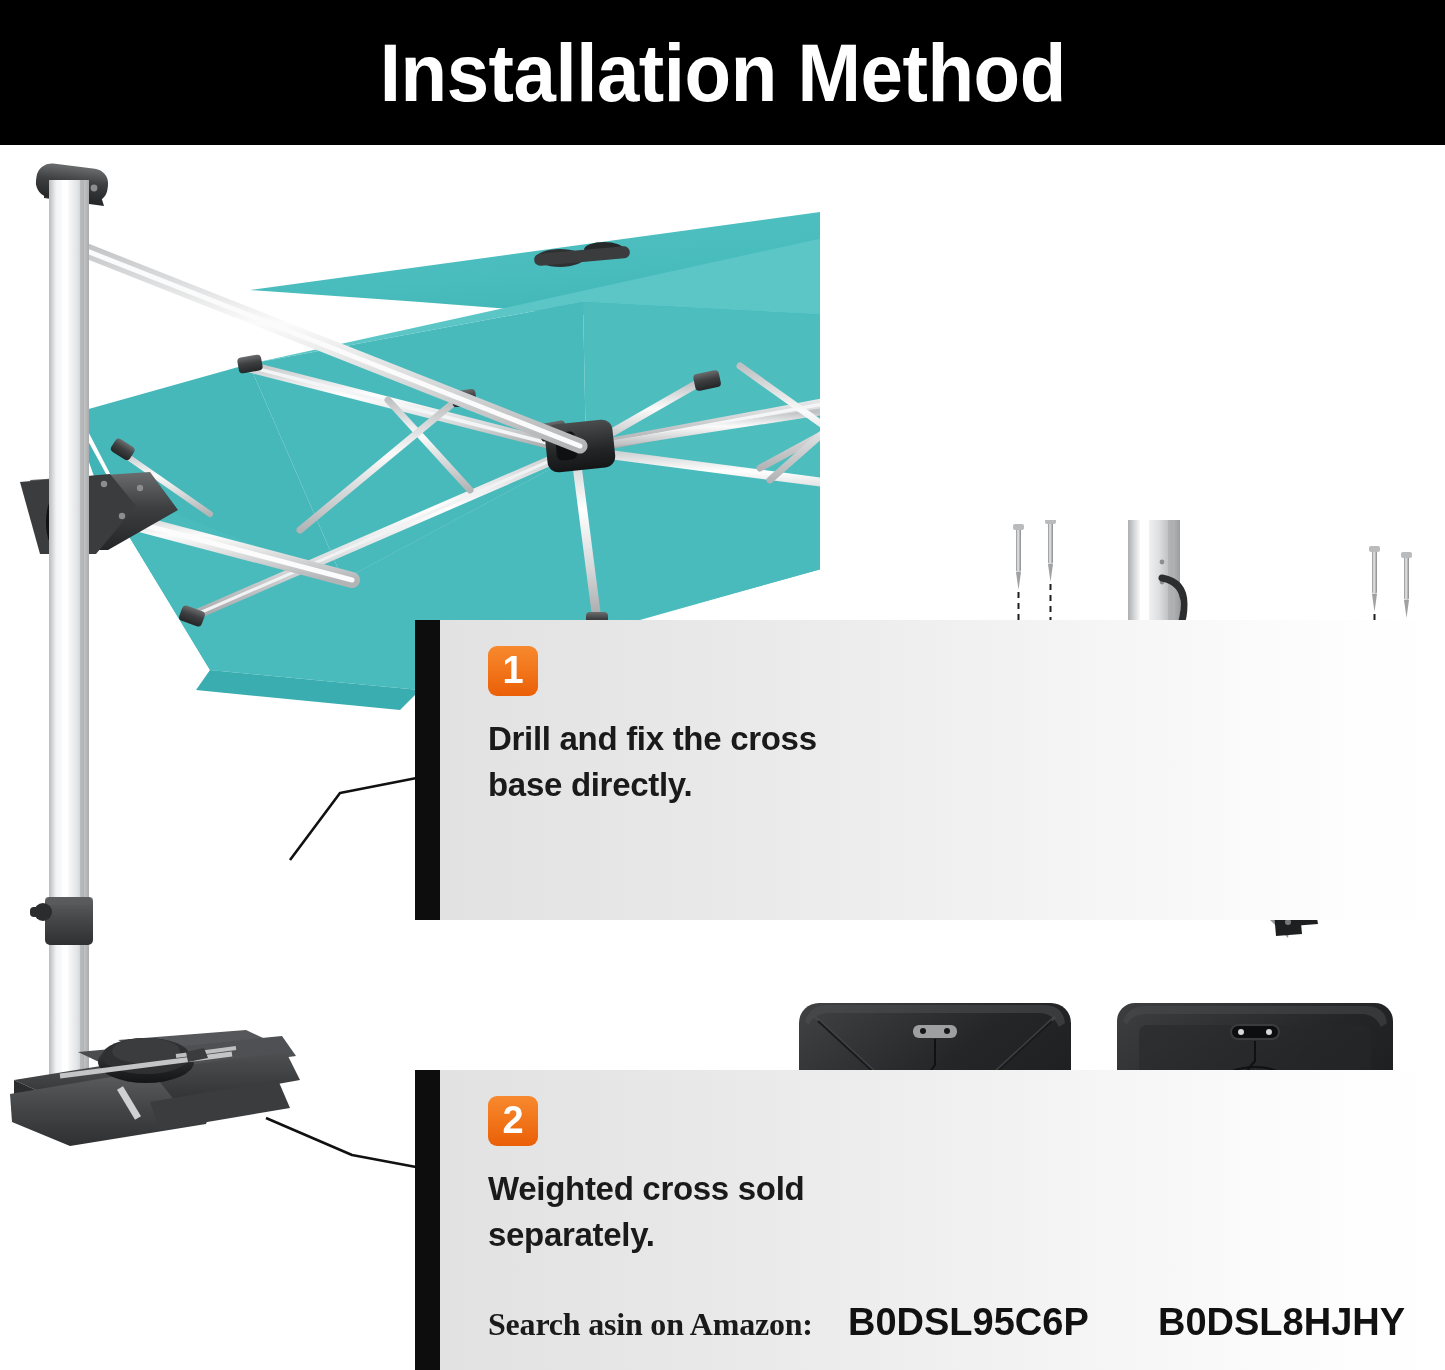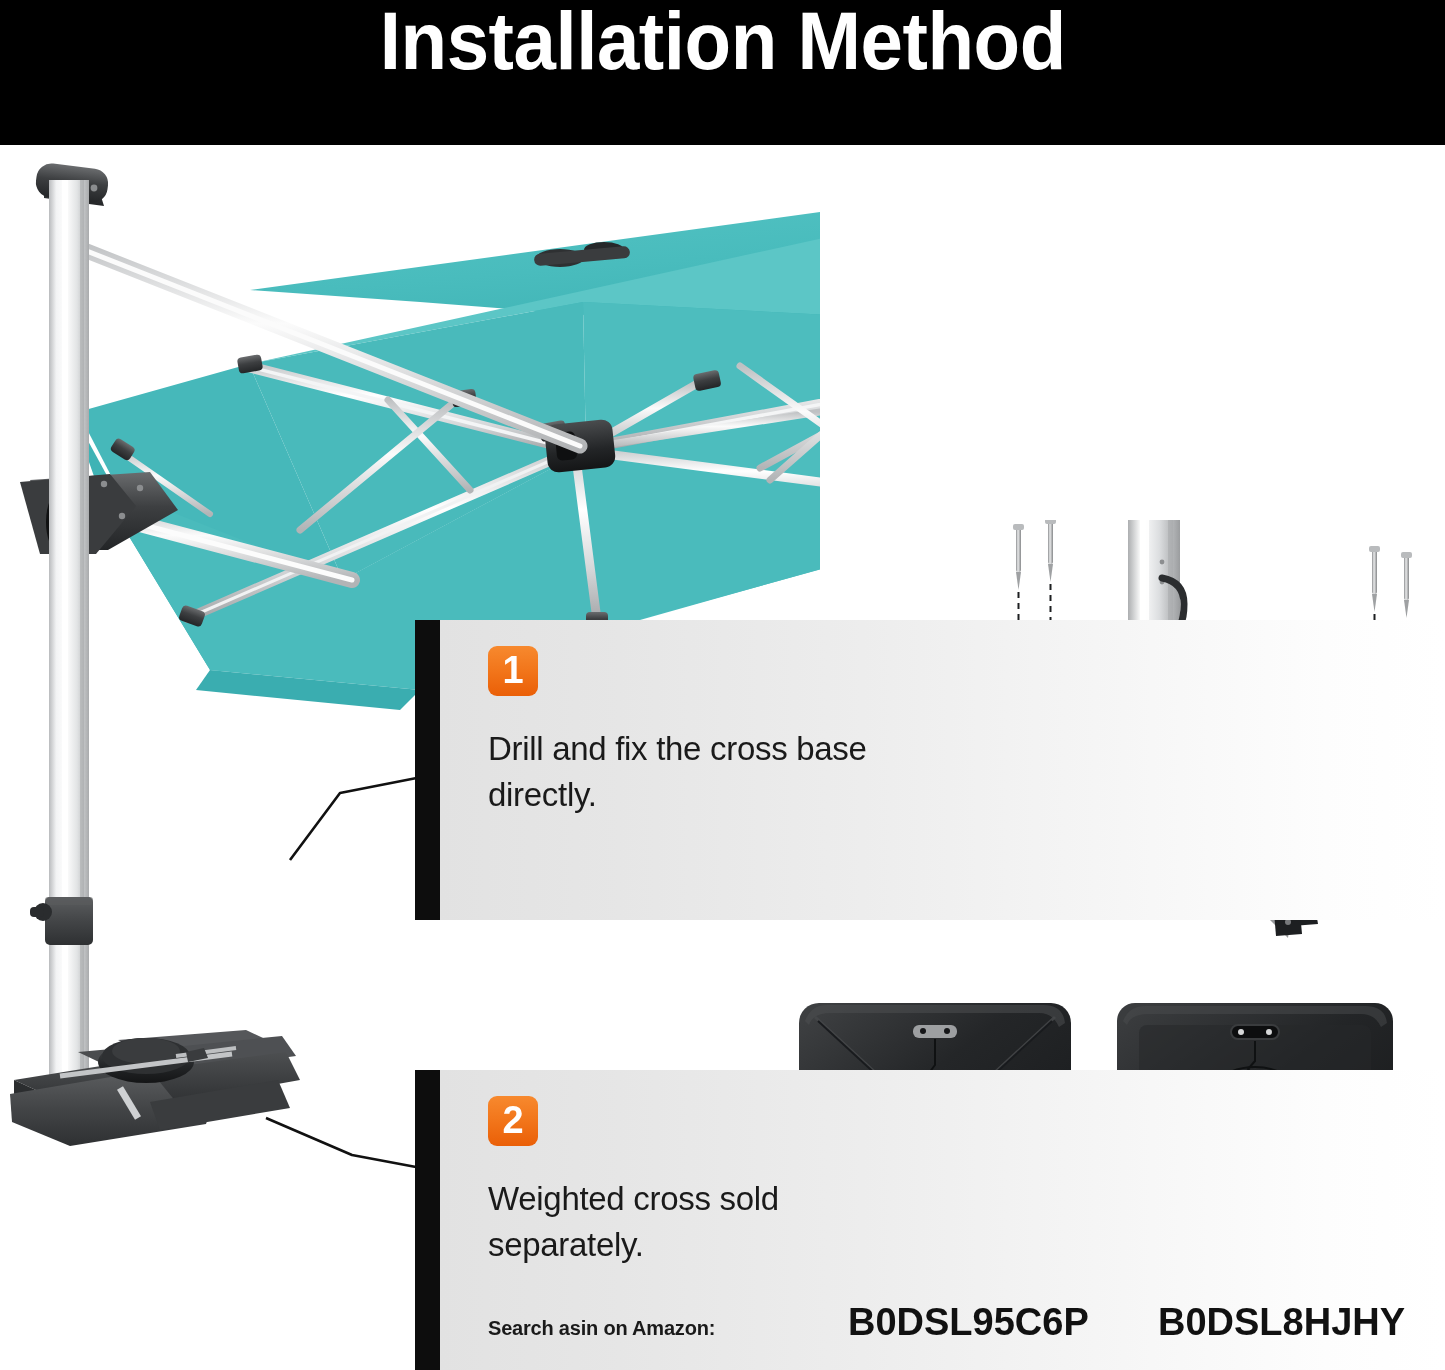--- a/index.html
+++ b/index.html
@@ -8,21 +8,21 @@
     background: #ffffff;
     font-family: "Liberation Sans", sans-serif;
     overflow: hidden;
   }
   #page { position: relative; width: 1445px; height: 1370px; background: #fff; overflow: hidden; }
 
   
   .header-band {
     position: absolute; left: 0; top: 0; width: 1445px; height: 145px;
     background: #000000;
-    display: flex; justify-content: center;
+    display: flex; align-items: center; justify-content: center;
   }
   .header-title {
     color: #ffffff;
     font-family: "Liberation Sans", sans-serif;
     font-size: 82px;
     font-weight: 700;
     letter-spacing: -0.5px;
     line-height: 1;
     transform: scaleX(0.93);
     white-space: nowrap;
@@ -52,38 +52,39 @@
     border-radius: 9px;
     background: linear-gradient(to bottom, #f7892e 0%, #f2761b 48%, #ea5f07 100%);
     display: flex; align-items: center; justify-content: center;
     color: #ffffff;
     font-size: 38px; font-weight: 700;
     font-family: "Liberation Sans", sans-serif;
     line-height: 1;
     padding-bottom: 3px;
   }
   .step-text {
-    margin-top: 30px;
+    margin-top: 20px;
     font-size: 33px;
-    font-weight: 400;
+    font-weight: 700;
     color: #1a1a1a;
     line-height: 1.38;
     max-width: 400px;
     letter-spacing: -0.3px;
   }
   .asin-row {
     position: absolute;
     left: 48px; bottom: 26px;
     display: flex; align-items: baseline;
     width: 980px;
   }
   .asin-label {
-    font-size: 20px; font-weight: 700; color: #1a1a1a;
+    font-size: 32px; font-weight: 700; color: #1a1a1a;
     letter-spacing: -0.2px;
     width: 360px;
+    font-family: Liberation Serif, serif;
   }
   .asin-code {
     font-size: 38px; font-weight: 700; color: #111;
     letter-spacing: 0px;
     width: 300px;
   }
   .asin-code.second { margin-left: 10px; }
 
   
   .leaders { position: absolute; left: 0; top: 0; width: 1445px; height: 1370px; pointer-events: none; }

